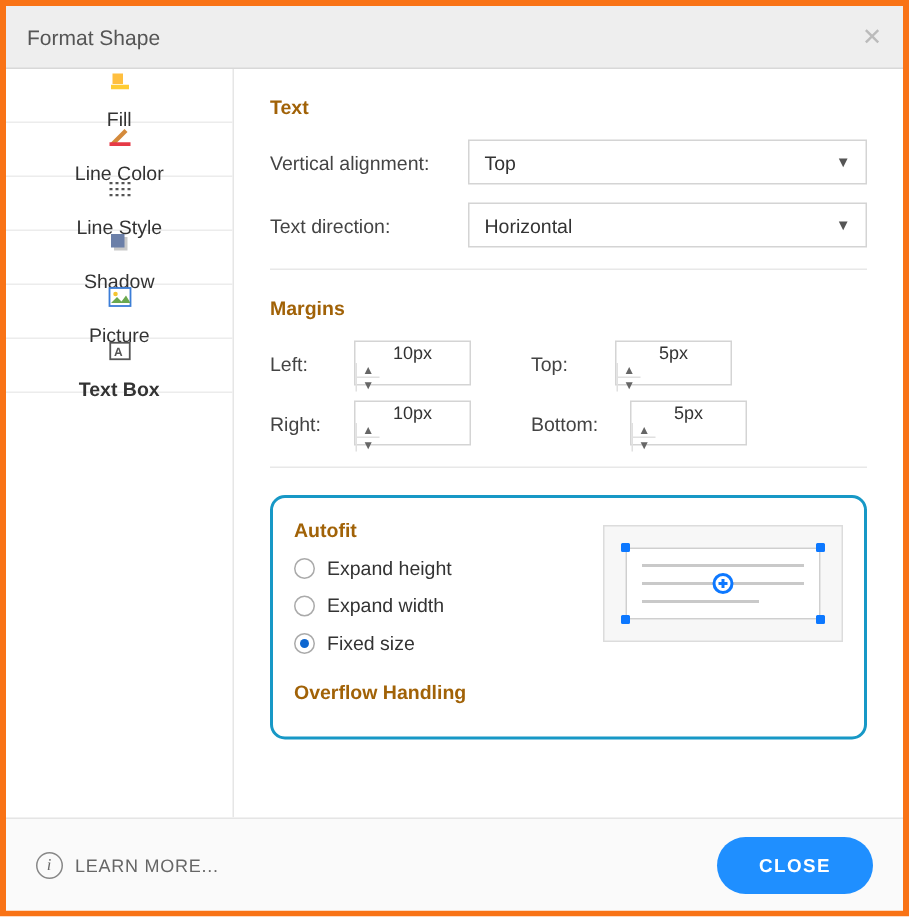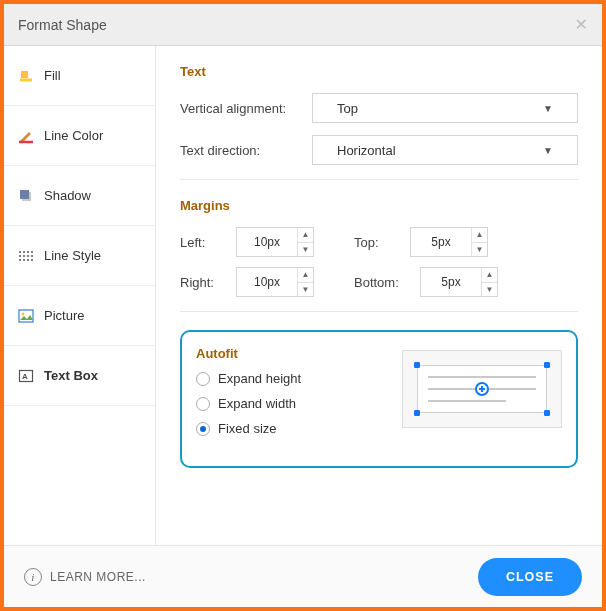--- a/index.html
+++ b/index.html
@@ -39,29 +39,30 @@
     flex: 1;
     display: flex;
     overflow: hidden;
   }
   .sidebar {
     width: 152px;
     border-right: 1px solid #e6e6e6;
     background: #fff;
   }
   .side-item {
-    height: 60px;
+    height: 36px;
     border-bottom: 1px solid #ececec;
     display: flex;
     align-items: center;
     padding: 0 14px;
     gap: 10px;
     color: #333;
     cursor: pointer;
     font-size: 13px;
+    flex-direction: column;
   }
   .side-item.active { font-weight: 700; }
   .side-icon {
     width: 16px; height: 16px;
     display: inline-flex; align-items: center; justify-content: center;
     font-size: 14px;
   }
   .main {
     flex: 1;
     padding: 18px 24px 10px 24px;
@@ -74,31 +75,32 @@
   .pair { display: flex; align-items: center; gap: 12px;}
   .pair .lbls { width: 44px; color: #444;}
   .select {
     flex: 1;
     height: 30px;
     border: 1px solid #d4d4d4;
     background: #fff;
     display: flex;
     align-items: center;
     justify-content: space-between;
-    padding: 0 24px;
+    padding: 0 10px;
     color: #333;
     cursor: pointer;
     min-width: 180px;
   }
   .select .caret { color: #555; font-size: 10px;}
   .num {
     width: 78px; height: 30px;
     border: 1px solid #d4d4d4;
     display: flex; align-items: stretch;
     background: #fff;
+    flex-direction: column;
   }
   .num .val { flex: 1; display:flex; align-items:center; justify-content:center; color:#333; font-size:12px;}
   .num .spin { width: 16px; border-left: 1px solid #e0e0e0; display:flex; flex-direction:column;}
   .num .spin div { flex:1; display:flex; align-items:center; justify-content:center; font-size:8px; color:#666; cursor:pointer;}
   .num .spin div:first-child { border-bottom:1px solid #e0e0e0;}
   .hr { border: none; border-top: 1px solid #e8e8e8; margin: 14px 0 18px 0;}
   .callout {
     border: 2px solid #1798c6;
     border-radius: 10px;
     padding: 14px 14px 16px 14px;
@@ -182,34 +184,34 @@
               <path d="M2 13 L11 4 L13 6 L4 15 Z" fill="#d48a3b"></path>
               <path d="M1 14 L15 14" stroke="#e63946" stroke-width="2.5"></path>
             </svg>
         </span>
         <span>Line Color</span>
       </div>
 
       <div class="side-item">
         <span class="side-icon">
           <svg width="16" height="16">
+              <path d="M1 4 L15 4 M1 8 L15 8 M1 12 L15 12" stroke="#555" stroke-width="1.5" stroke-dasharray="2 2"></path>
+            </svg>
+        </span>
+        <span>Line Style</span>
+      </div>
+
+      <div class="side-item">
+        <span class="side-icon">
+          <svg width="16" height="16">
               <rect x="4" y="4" width="9" height="9" fill="#c9c9c9"></rect>
               <rect x="2" y="2" width="9" height="9" fill="#6b7fa8"></rect>
             </svg>
         </span>
         <span>Shadow</span>
-      </div>
-
-      <div class="side-item">
-        <span class="side-icon">
-          <svg width="16" height="16">
-              <path d="M1 4 L15 4 M1 8 L15 8 M1 12 L15 12" stroke="#555" stroke-width="1.5" stroke-dasharray="2 2"></path>
-            </svg>
-        </span>
-        <span>Line Style</span>
       </div>
 
       <div class="side-item">
         <span class="side-icon">
           <svg width="16" height="16">
               <rect x="1" y="2" width="14" height="12" fill="none" stroke="#3b7dd8" stroke-width="1.2"></rect>
               <circle cx="5" cy="6" r="1.5" fill="#f4c430"></circle>
               <path d="M2 12 L6 8 L9 11 L12 7 L15 12 Z" fill="#6aa84f"></path>
             </svg>
         </span>
@@ -322,20 +324,21 @@
               <div class="pv-line l3"></div>
               <div class="pv-center"></div>
               <div class="pv-handle" style="left:-4px;top:-4px"></div>
               <div class="pv-handle" style="right:-4px;top:-4px"></div>
               <div class="pv-handle" style="left:-4px;bottom:-4px"></div>
               <div class="pv-handle" style="right:-4px;bottom:-4px"></div>
             </div>
           </div>
         </div>
 
+        <div class="sect-title" style="margin-top:4px;margin-bottom:6px">Overflow Handling</div>
       </div>
 
     </div>
   </div>
 
   <div class="footer">
     <div class="learn">
       <span class="info-ic">i</span>
       <span>LEARN MORE...</span>
     </div>

